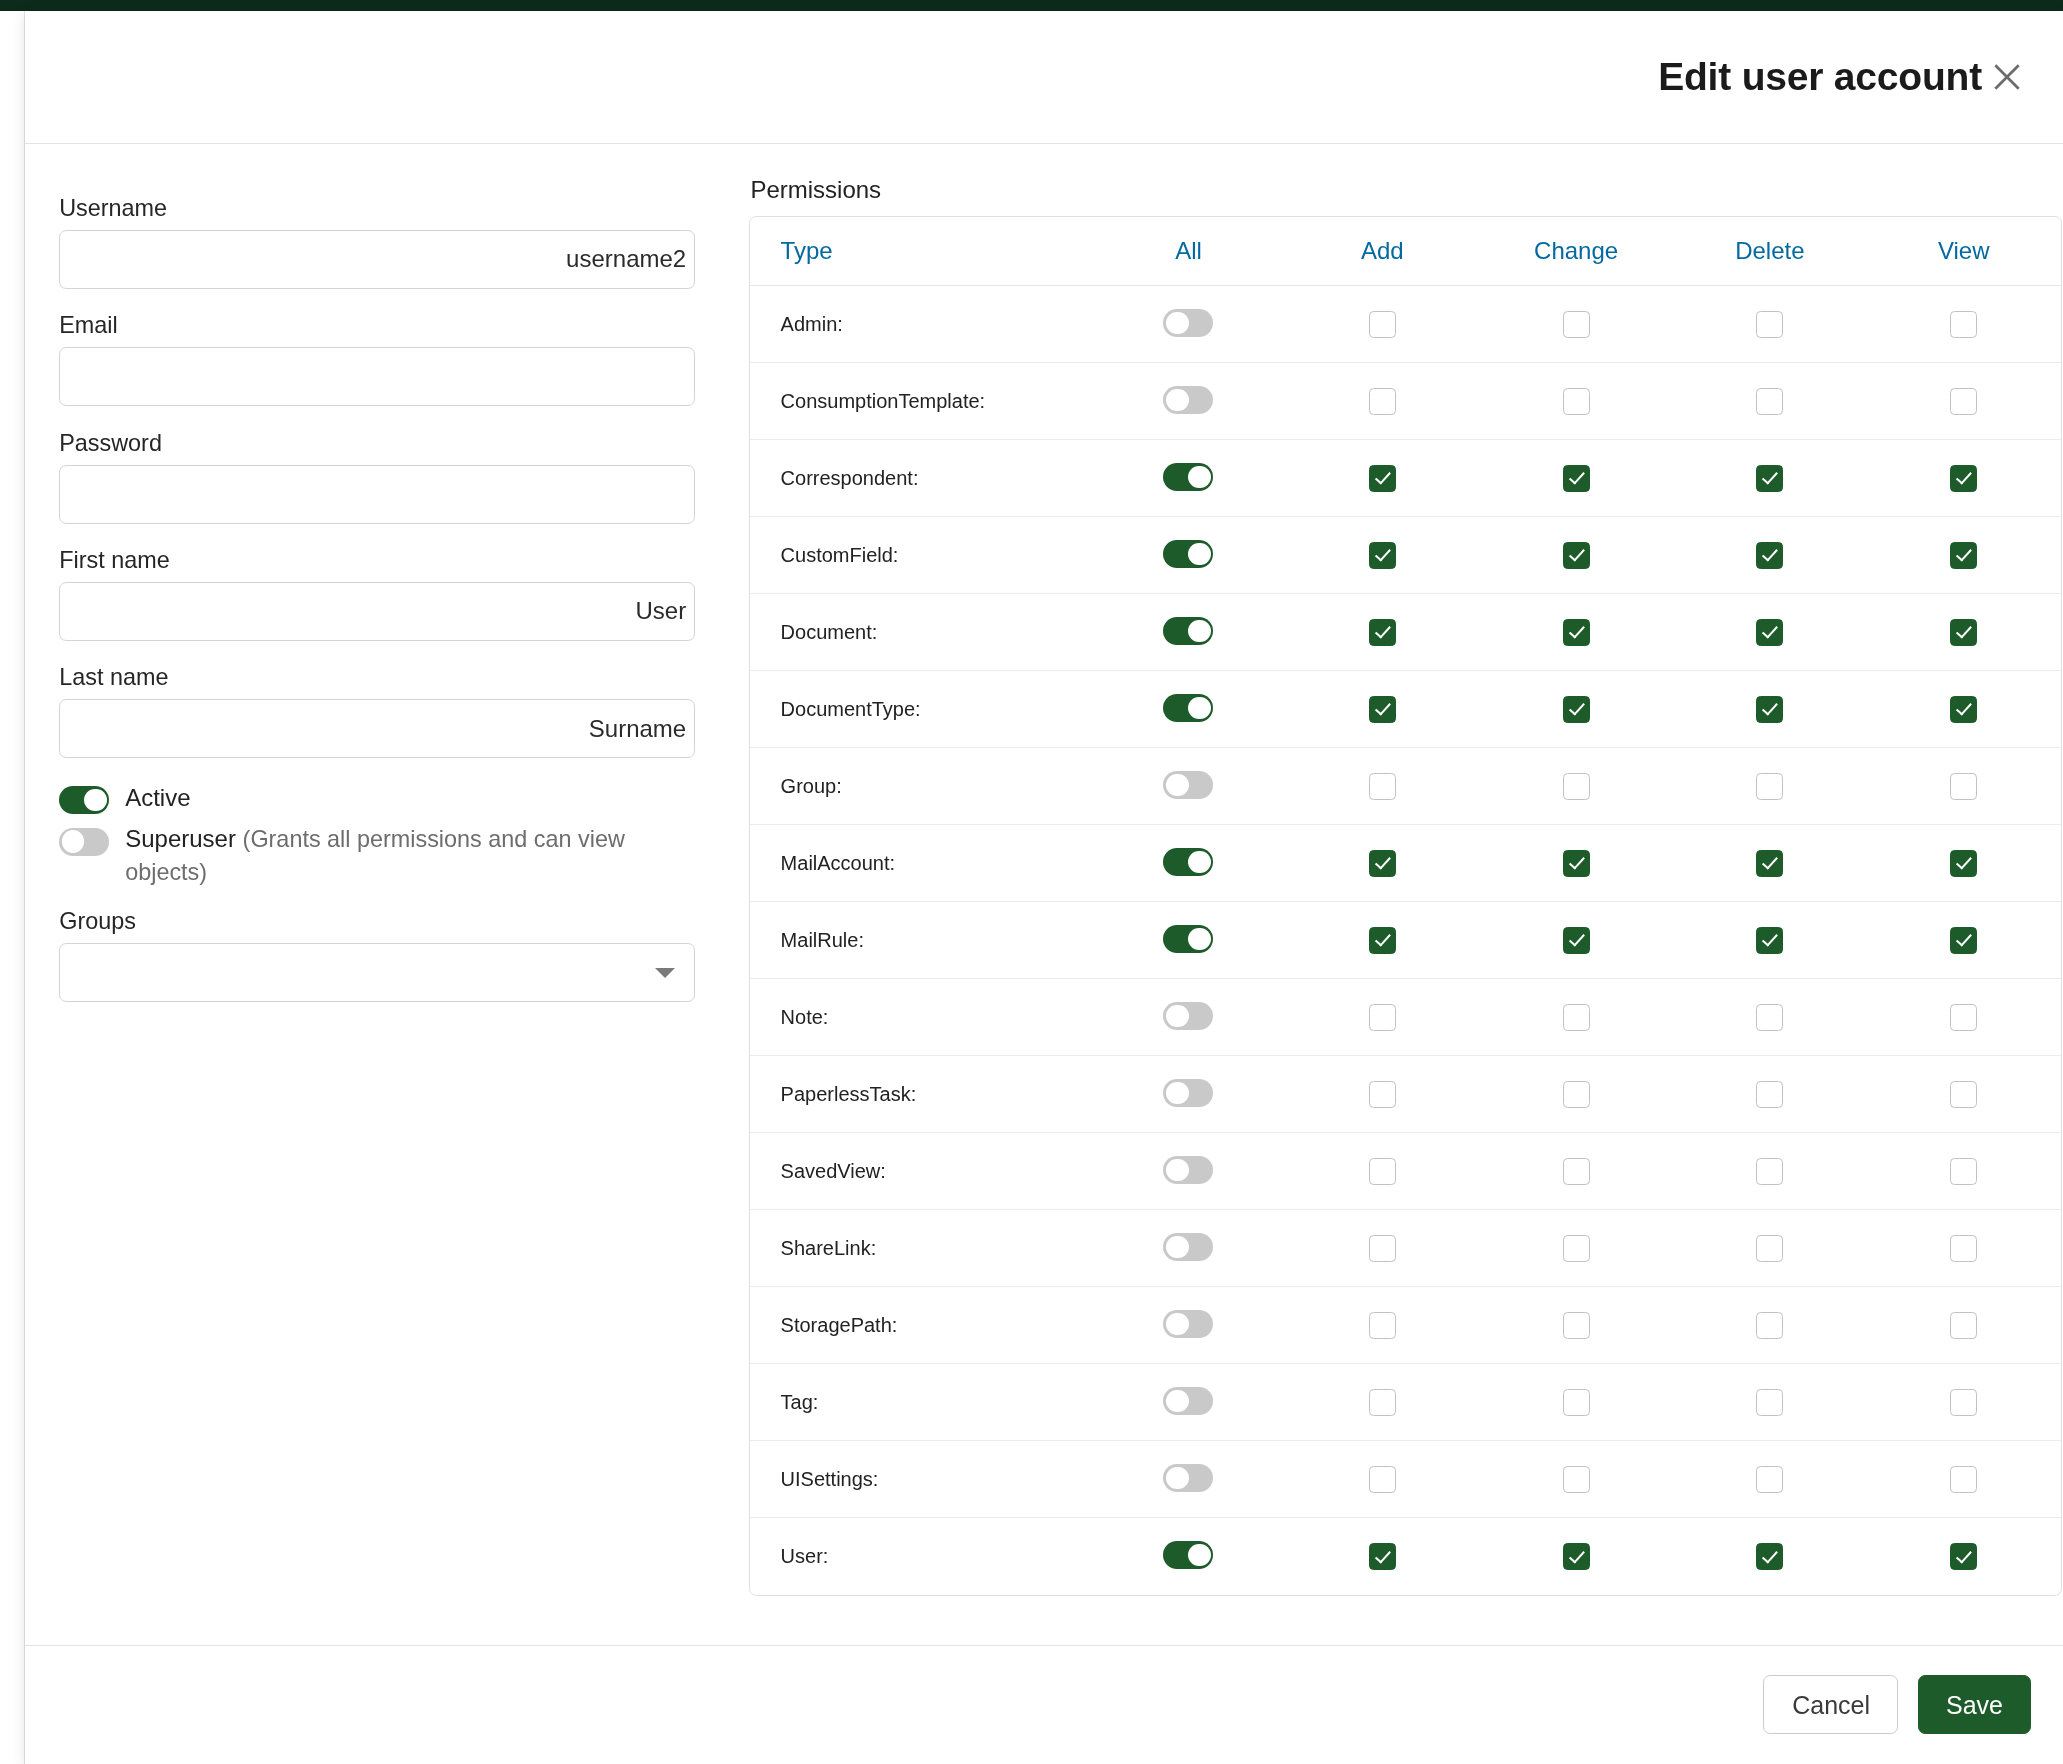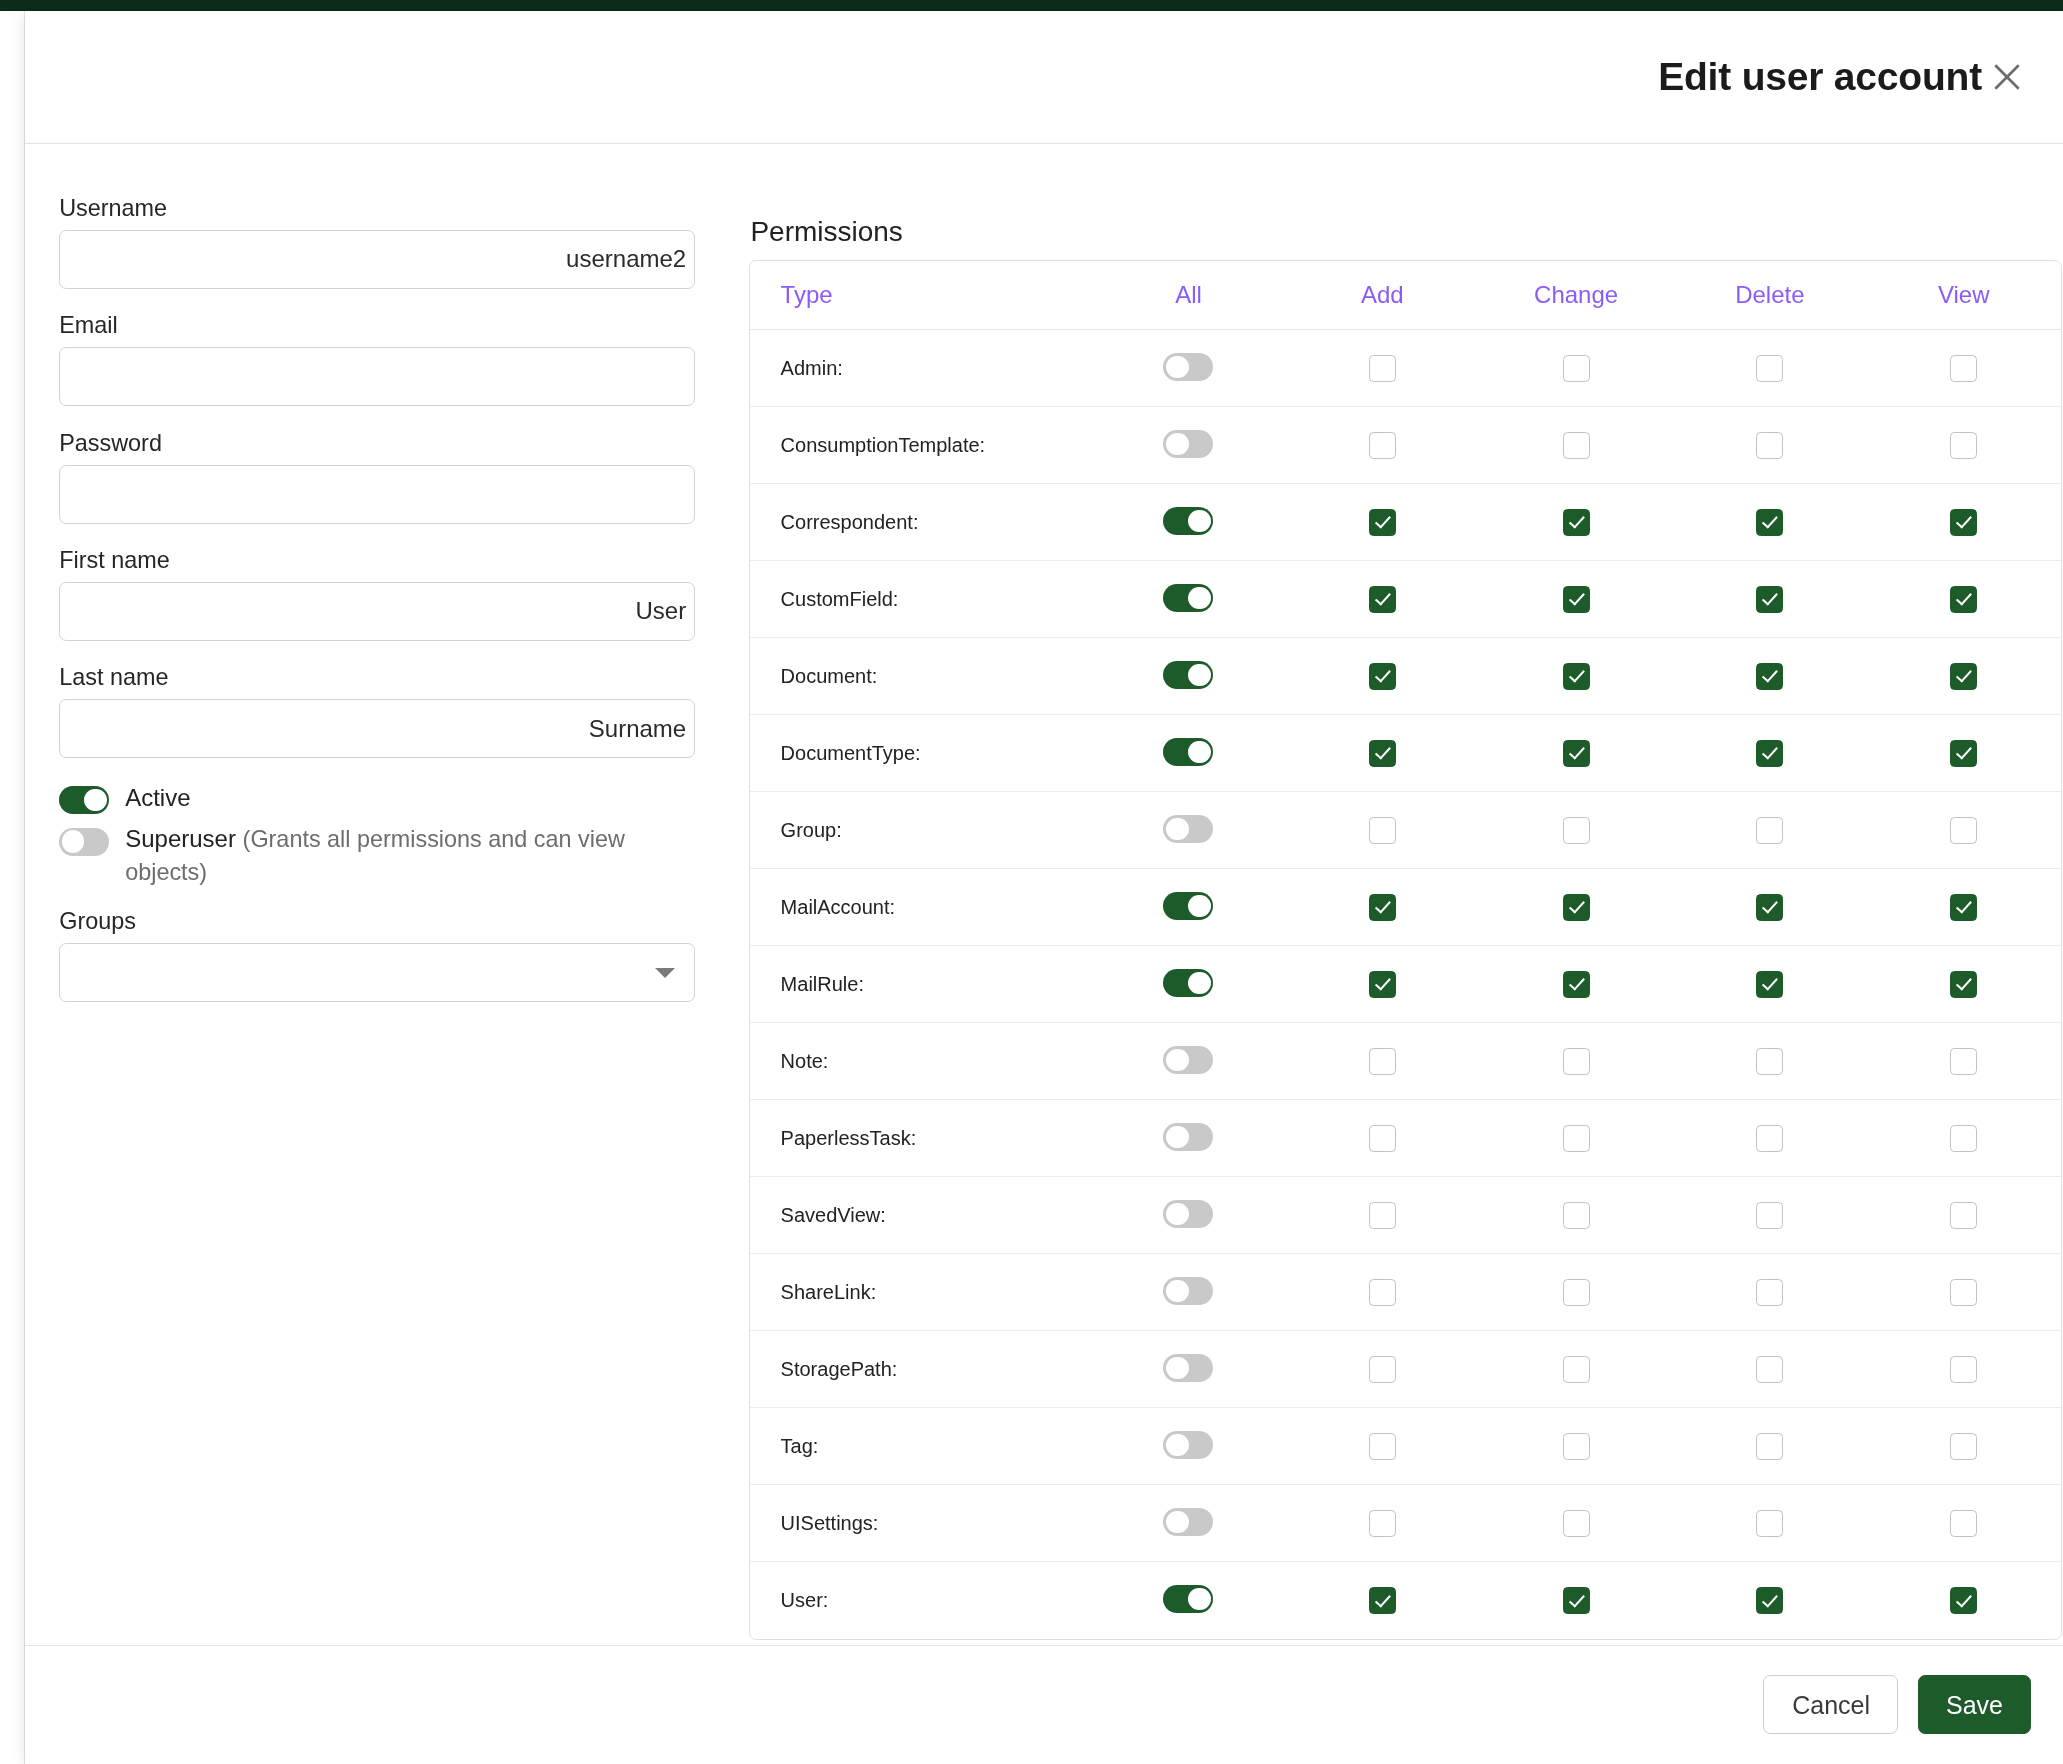--- a/index.html
+++ b/index.html
@@ -167,42 +167,41 @@
     position: absolute;
     right: 20px;
     top: 25px;
     width: 0; height: 0;
     border-left: 10px solid transparent;
     border-right: 10px solid transparent;
     border-top: 10.8px solid #7a7a7a;
     pointer-events: none;
   }
   .perm-title {
-    font-size: 28px;
+    font-size: 24px;
     color: #222;
     margin-bottom: 12.6px;
     margin-left: 1.8px;
-    margin-top: 40px;
   }
   .perm-table {
     border: 0.9px solid #e0e0e0;
     border-radius: 7.2px;
     overflow: hidden;
     width: 1313px;
     background: #fff;
   }
   table {
     border-collapse: collapse;
     width: 100%;
     table-layout: fixed;
   }
   th {
     font-size: 24px;
     font-weight: normal;
-    color: #8b5cf6;
+    color: #0369a1;
     text-align: left;
     padding: 20px 0 20px 0;
     border-bottom: 0.9px solid #e6e6e6;
   }
   th.c-type { padding-left: 31px; width: 342px; }
   th.c-col { text-align: center; }
   td {
     border-bottom: 0.9px solid #ececec;
     padding: 0;
     height: 77px;

